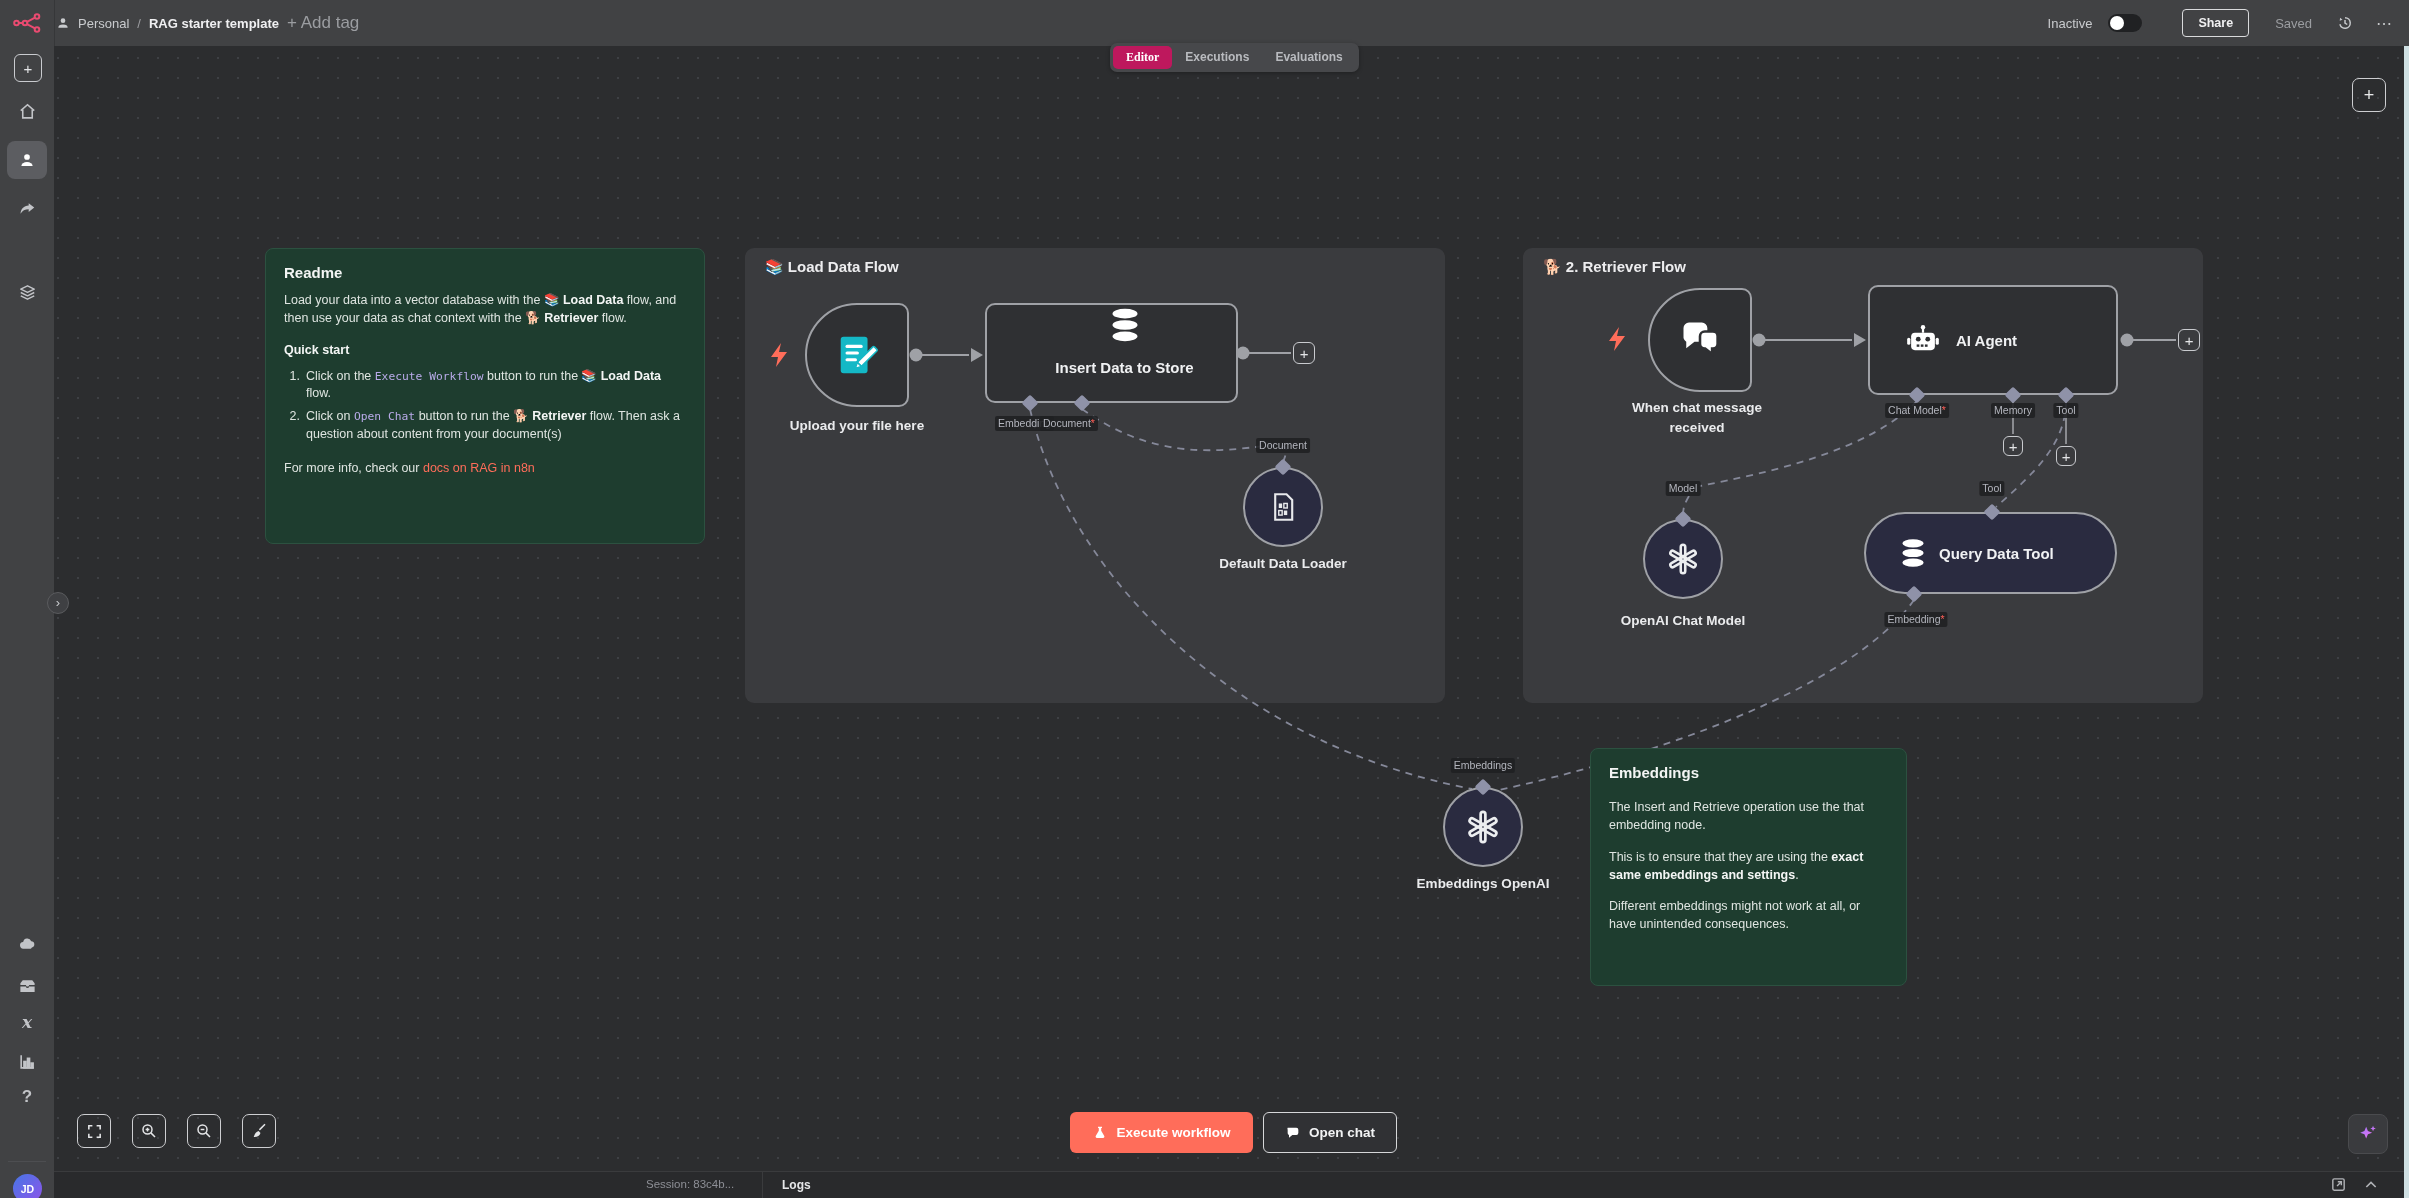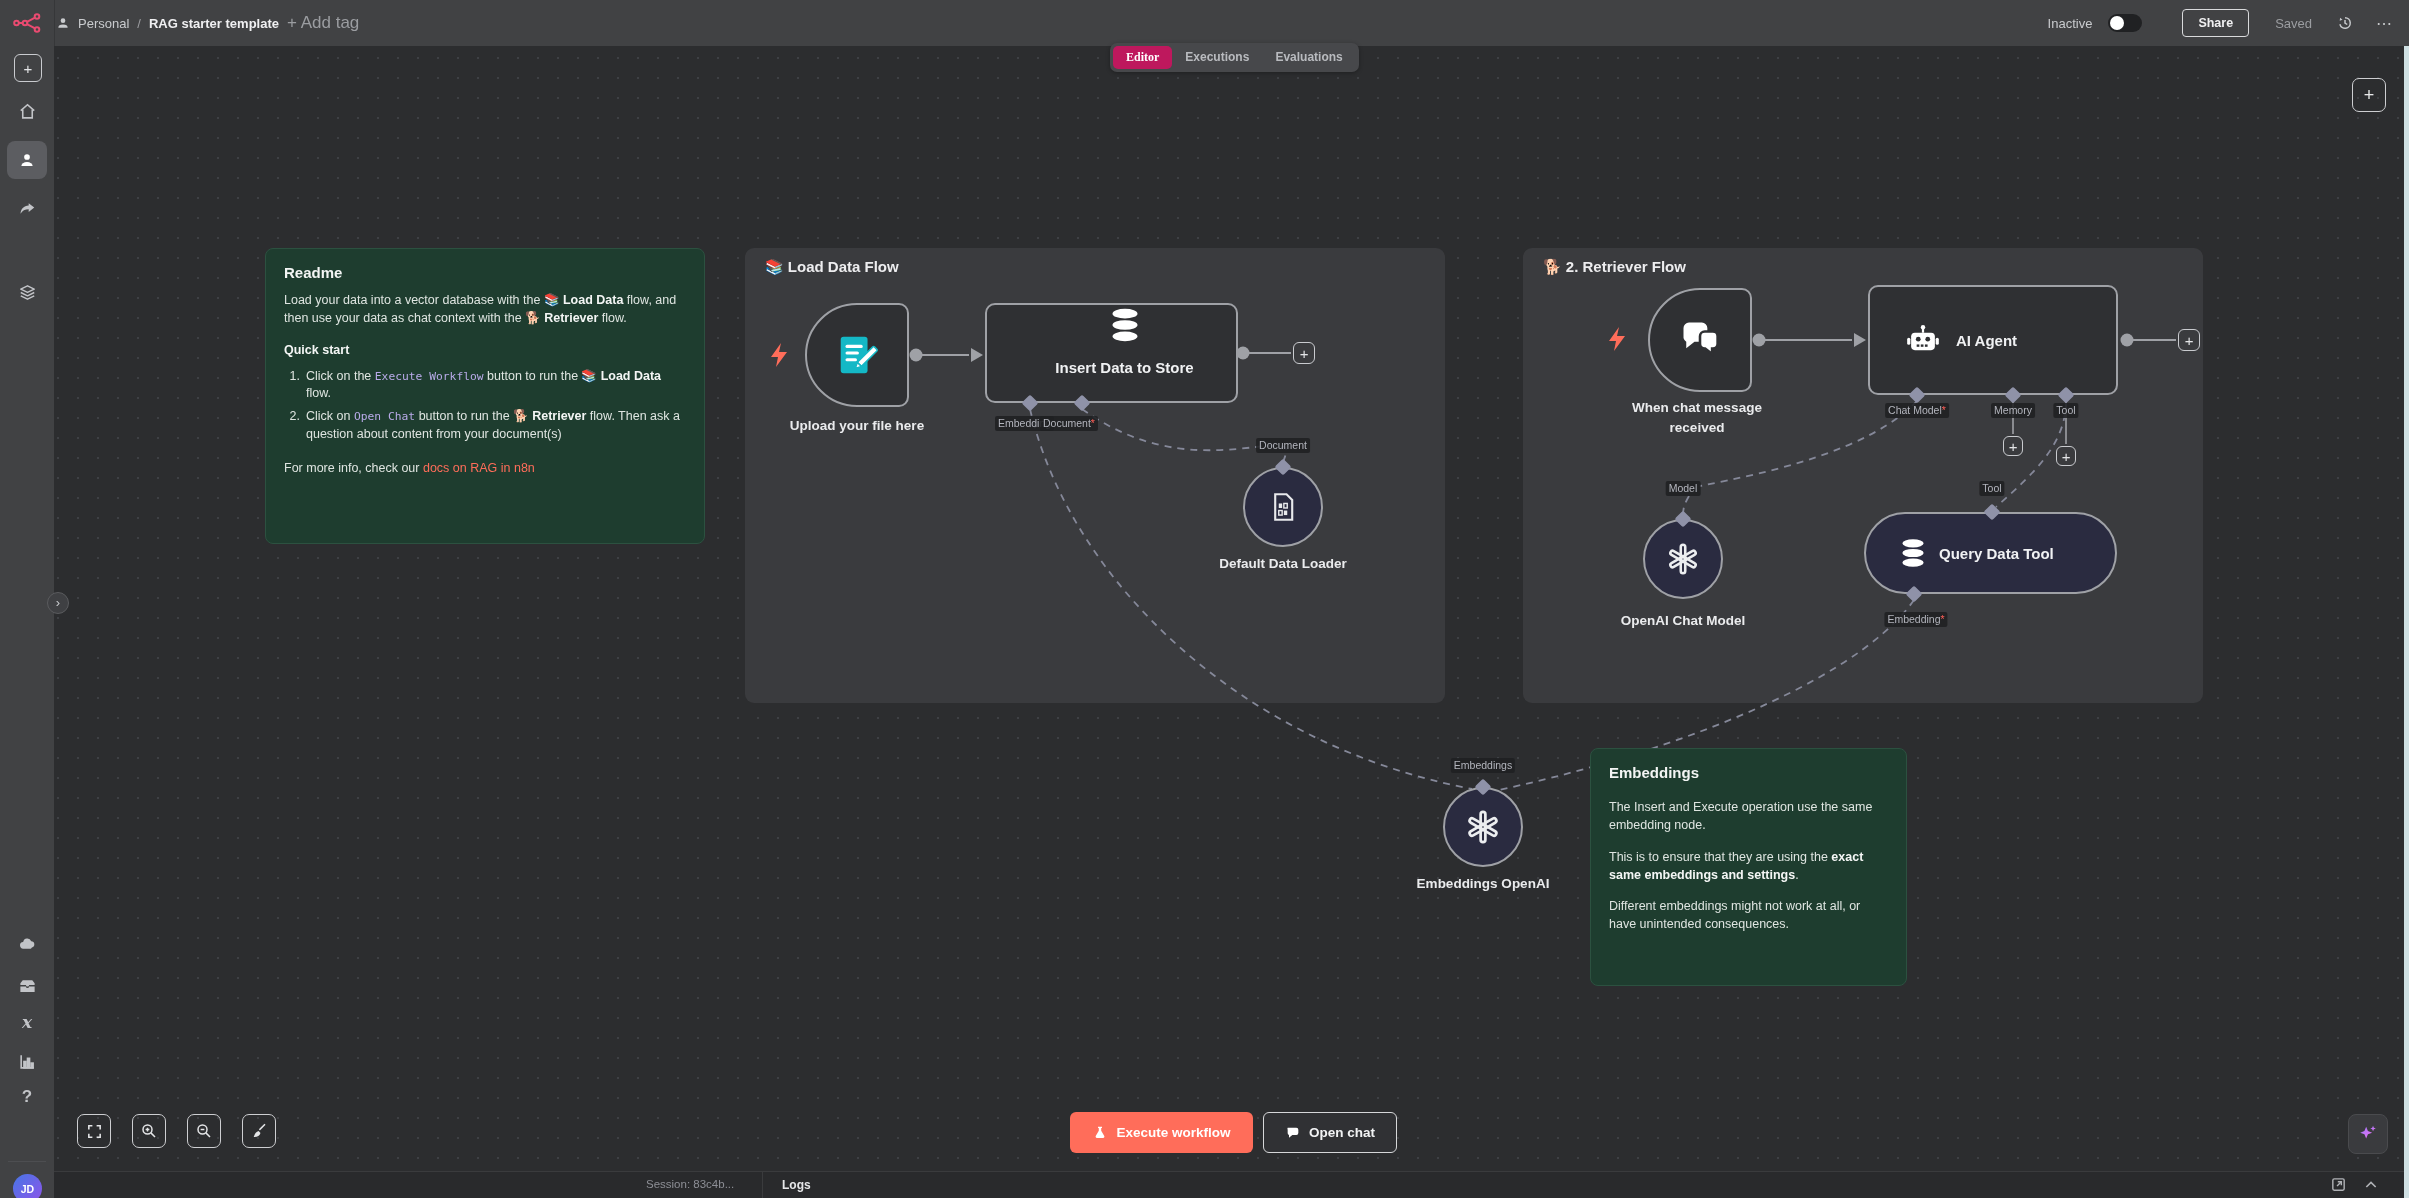--- a/index.html
+++ b/index.html
@@ -170,21 +170,21 @@
     </div>
     <div class="step">
       <span class="num">2.</span>
       <div><span>Click on </span><code>Open Chat</code><span> button to run the 🐕 </span><b>Retriever</b><span> flow. Then ask a question about content from your document(s)</span></div>
     </div>
     <p style="margin-top:16px;"><span>For more info, check our </span><span class="link">docs on RAG in n8n</span></p>
   </div>
 
   <div class="sticky" style="left:1590px;top:748px;width:317px;height:238px;box-sizing:border-box;">
     <h3>Embeddings</h3>
-    <p style="margin-top:16px;">The Insert and Execute operation use the same embedding node.</p>
+    <p style="margin-top:16px;">The Insert and Retrieve operation use the that embedding node.</p>
     <p style="margin-top:14px;"><span>This is to ensure that they are using the </span><b>exact same embeddings and settings</b><span>.</span></p>
     <p style="margin-top:14px;">Different embeddings might not work at all, or have unintended consequences.</p>
   </div>
 
   <svg class="abs" style="left:768px;top:342px;z-index:5;" width="22" height="26" viewBox="0 0 22 26">
     <path d="M13 1 L3 15 h7 l-2 10 L19 10 h-8 z" fill="#ff6d5a"></path>
   </svg>
   <div class="node-box trigger" style="left:805px;top:303px;width:104px;height:104px;">
     <svg width="46" height="46" viewBox="0 0 24 24">
       <path d="M5 2.5 h11 a1.5 1.5 0 0 1 1.5 1.5 v16 a1.5 1.5 0 0 1 -1.5 1.5 h-11 a1.5 1.5 0 0 1 -1.5 -1.5 v-16 a1.5 1.5 0 0 1 1.5 -1.5 z" fill="#14b8c6"></path>

